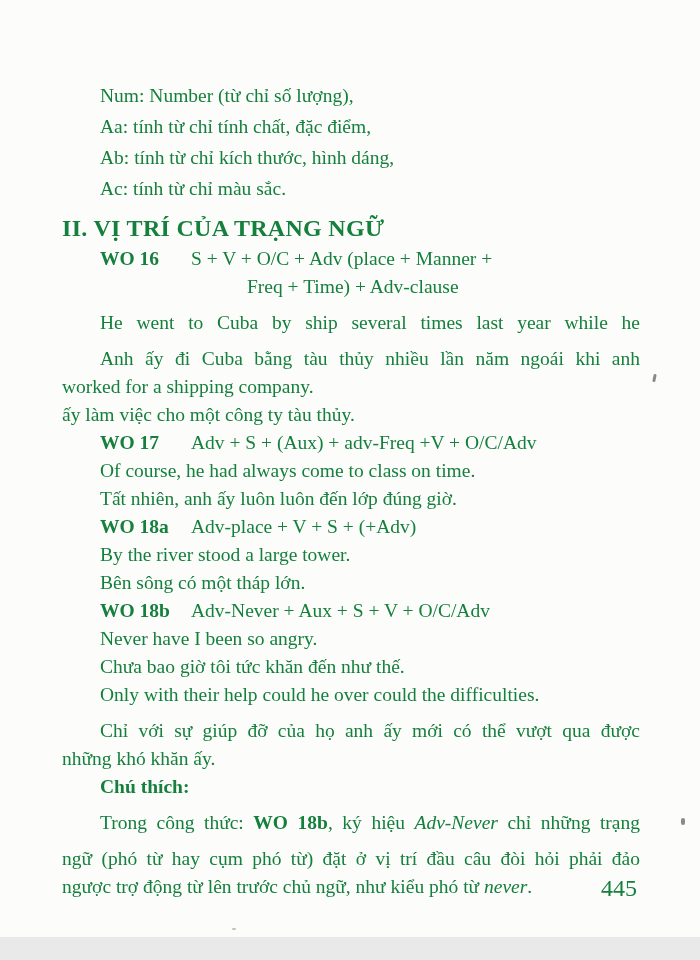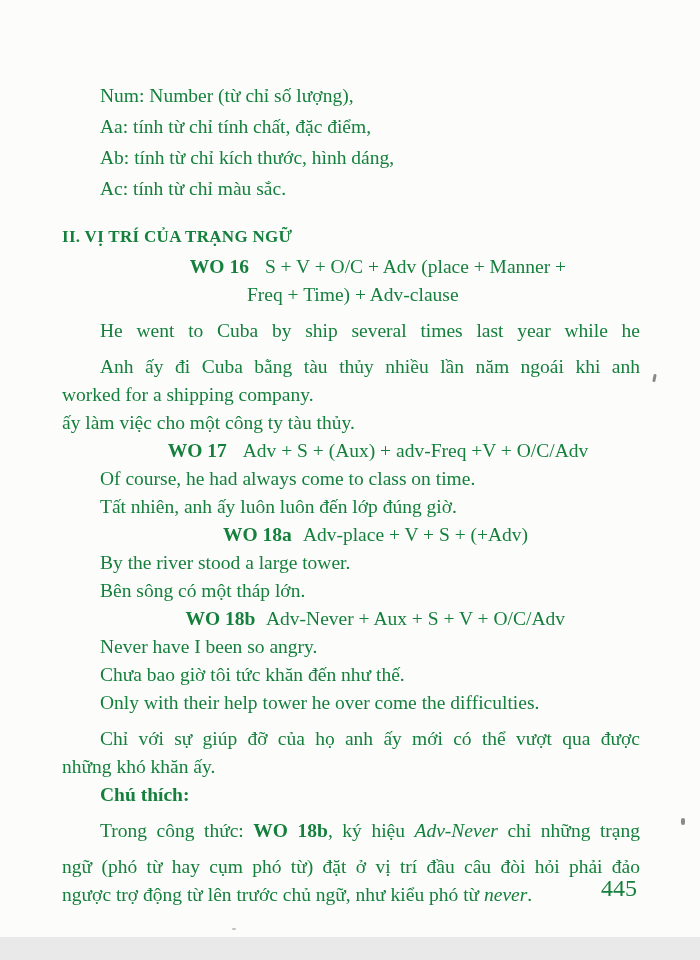--- a/index.html
+++ b/index.html
@@ -15,31 +15,31 @@
     overflow: hidden;
     text-decoration: underline;
   }
   .content {
     position: absolute;
     left: 62px; right: 60px; top: 80px;
   }
   .def-line { line-height: 31px; padding-left: 38px; white-space: nowrap; }
   .heading {
     font-weight: bold;
-    font-size: 17px;
+    font-size: 24px;
     line-height: 33px;
-    margin-top: 16px;
+    margin-top: 8px;
     letter-spacing: 0.3px;
     white-space: nowrap;
   }
   .body-line { line-height: 28px; }
   .ind { padding-left: 38px; }
   .jind { text-indent: 38px; }
   .just { text-align: justify; text-align-last: justify; margin-top: 8px; }
-  .wo { padding-left: 38px; white-space: nowrap; text-align: center; }
+  .wo { padding-left: 38px; white-space: nowrap; }
   .wo .lbl { font-weight: bold; display: inline-block; width: 91px; }
   .formula2 { padding-left: 185px; margin-top: 0; white-space: nowrap; }
   .note-head { font-weight: bold; }
   .pagenum {
     position: absolute;
     top: 876px; right: 63px;
     font-size: 24px;
     line-height: 24px;
   }
   b { font-weight: bold; }
@@ -75,21 +75,21 @@
     <div class="body-line ind">Of course, he had always come to class on time.</div>
     <div class="body-line ind">Tất nhiên, anh ấy luôn luôn đến lớp đúng giờ.</div>
 
     <div class="body-line wo"><span class="lbl">WO 18a</span><span>Adv-place + V + S + (+Adv)</span></div>
     <div class="body-line ind">By the river stood a large tower.</div>
     <div class="body-line ind">Bên sông có một tháp lớn.</div>
 
     <div class="body-line wo"><span class="lbl">WO 18b</span><span>Adv-Never + Aux + S + V + O/C/Adv</span></div>
     <div class="body-line ind">Never have I been so angry.</div>
     <div class="body-line ind">Chưa bao giờ tôi tức khăn đến như thế.</div>
-    <div class="body-line ind">Only with their help tower he over come the difficulties.</div>
+    <div class="body-line ind">Only with their help could he over could the difficulties.</div>
 
     <div class="body-line just jind">Chỉ với sự giúp đỡ của họ anh ấy mới có thể vượt qua được</div>
     <div class="body-line">những khó khăn ấy.</div>
 
     <div class="body-line ind note-head">Chú thích:</div>
 
     <div class="body-line just jind"><span>Trong công thức: </span><b>WO 18b</b><span>, ký hiệu </span><i>Adv-Never</i><span> chỉ những trạng</span></div>
     <div class="body-line just">ngữ (phó từ hay cụm phó từ) đặt ở vị trí đầu câu đòi hỏi phải đảo</div>
     <div class="body-line"><span>ngược trợ động từ lên trước chủ ngữ, như kiểu phó từ </span><i>never</i><span>.</span></div>
 

